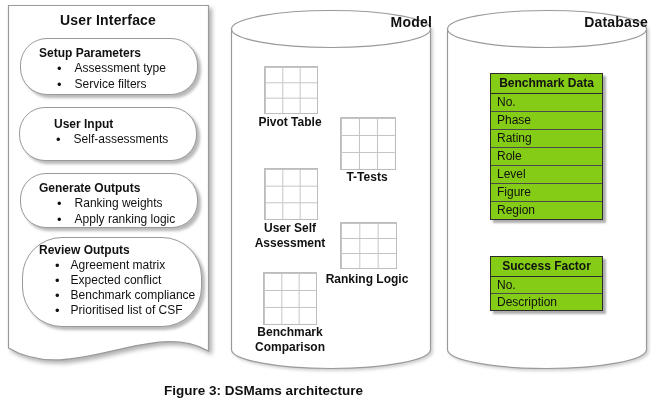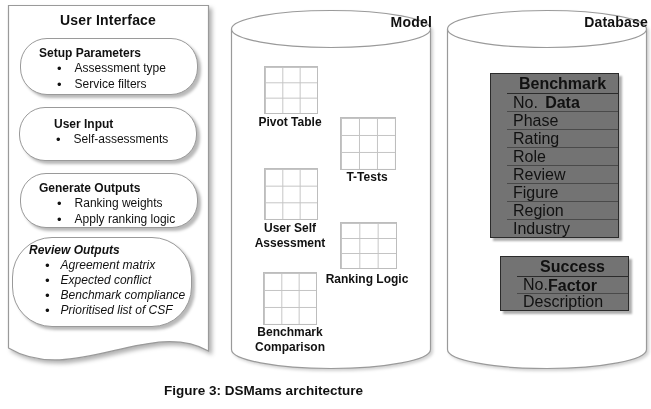--- a/index.html
+++ b/index.html
@@ -47,25 +47,24 @@
     border:1px solid #bdbdbd;
   }
   .grid-label{
     position:absolute; text-align:center; font-weight:bold; font-size:12px;
     line-height:14.5px;
   }
   .nowrap{white-space:nowrap;}
 
   
   .dbtable{
-    position:absolute; width:111px; background:#737373;
+    position:absolute; width:111px; background:#84cc16;
     border:1px solid #2b2b2b;
     box-shadow:2.5px 2.5px 2px rgba(0,0,0,0.32);
-    font-size:16px;
-    padding-left:16px;
+    font-size:12px;
   }
   .dbtable .th{
     font-weight:bold; text-align:center; height:19px; line-height:19px;
     border-bottom:1.5px solid #2b2b2b;
   }
   .dbtable .tr{
     height:17px; line-height:17px; padding-left:6px;
     border-bottom:1px solid #4a4a4a;
   }
   .dbtable.small .tr{height:16px; line-height:16px;}
@@ -113,21 +112,21 @@
     <div class="bubble-item">
         <span class="dot">•</span>
         <span>Ranking weights</span>
       </div>
     <div class="bubble-item">
         <span class="dot">•</span>
         <span>Apply ranking logic</span>
       </div>
   </div>
 
-  <div class="bubble b4" style="left:12px;top:237px;width:178px;height:88px;border-radius:40px;font-style:italic;">
+  <div class="bubble b4" style="left:22px;top:237px;width:178px;height:88px;border-radius:40px;">
     <div class="bubble-title">Review Outputs</div>
     <div class="bubble-item">
         <span class="dot">•</span>
         <span>Agreement matrix</span>
       </div>
     <div class="bubble-item">
         <span class="dot">•</span>
         <span>Expected conflict</span>
       </div>
     <div class="bubble-item">
@@ -170,27 +169,26 @@
     </g>
   </svg>
   <div class="cyl-title" style="left:446px;">Database</div>
 
   <div class="dbtable" style="left:490px;top:73px;">
     <div class="th">Benchmark Data</div>
     <div class="tr">No.</div>
     <div class="tr">Phase</div>
     <div class="tr">Rating</div>
     <div class="tr">Role</div>
-    <div class="tr">Review</div>
+    <div class="tr">Level</div>
     <div class="tr">Figure</div>
     <div class="tr">Region</div>
-    <div class="tr">Industry</div>
   </div>
 
-  <div class="dbtable small" style="left:490px;top:256px;margin-left:10px;">
+  <div class="dbtable small" style="left:490px;top:256px;">
     <div class="th">Success Factor</div>
     <div class="tr">No.</div>
     <div class="tr">Description</div>
   </div>
 
   <div class="caption">Figure 3: DSMams architecture</div>
 
 </div>
 
 </body></html>

